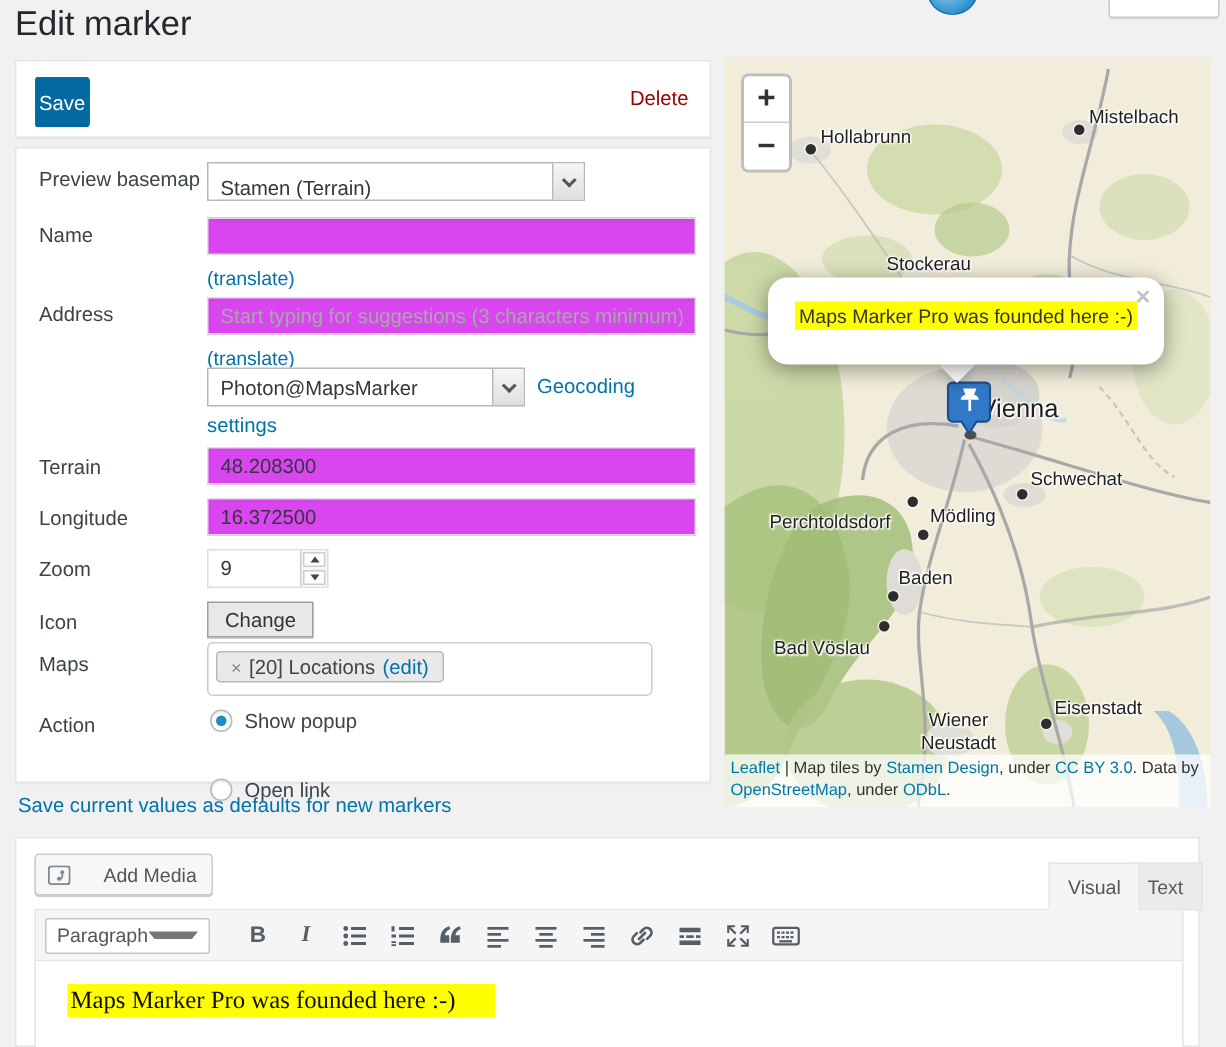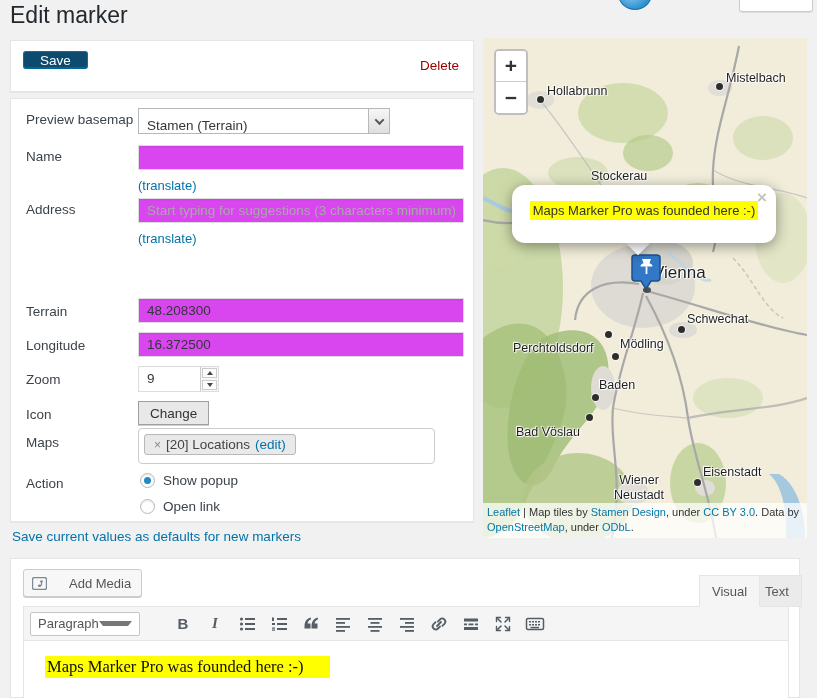--- a/index.html
+++ b/index.html
@@ -10,21 +10,21 @@
   
   .logo-partial { position:absolute; left:618px; top:-22px; width:34px; height:32px; border-radius:50%;
     background:radial-gradient(circle at 40% 40%, #7ec3e8 20%, #2e8fd0 70%); border:1px solid #1b6fa8; }
   .top-btn-partial { position:absolute; left:739px; top:-18px; width:74px; height:30px; background:#fff;
     border:1px solid #ccc; border-radius:3px; box-shadow:0 1px 0 #ddd; }
 
   h1.page-title { position:absolute; left:10px; top:1px; font-size:23px; font-weight:400; color:#23282d; line-height:29px; }
 
   .panel { position:absolute; background:#fff; border:1px solid #e5e5e5; box-shadow:0 1px 1px rgba(0,0,0,.04); }
   .save-panel { left:10px; top:40px; width:464px; height:52px; }
-  .btn-primary { position:absolute; left:12px; top:10px; height:18px; padding:0 16px; background:#0c4a6e;
+  .btn-primary { position:absolute; left:12px; top:10px; height:34px; padding:0 2px; background:#0369a1;
     border:1px solid #0073aa; border-bottom-color:#006799; border-radius:3px; color:#fff; font-size:13.5px;
     font-family:"Liberation Sans",sans-serif; box-shadow:inset 0 -1px 0 #006799; cursor:pointer; }
   .delete-link { position:absolute; right:14px; top:17px; color:#a00000; font-size:13.5px; text-decoration:none; cursor:pointer; }
 
   .form-panel { left:10px; top:98px; width:464px; height:424px; }
   .flabel { position:absolute; left:15px; font-size:13.5px; color:#3c434a; }
   .tinput { position:absolute; left:127px; width:326px; height:25px; border:1px solid #ddd; background:#d946ef;
     font-size:13.5px; color:#32373c; padding:0 8px; font-family:"Liberation Sans",sans-serif; box-shadow:inset 0 1px 2px rgba(0,0,0,.07); }
   .tinput::placeholder { color:#a8a8a8; opacity:1; }
   .sel { position:absolute; height:26px; background:#fff; border:1px solid #b4b9be; display:flex; align-items:center; cursor:pointer; }
@@ -85,21 +85,21 @@
   .editor-panel { left:10px; top:558px; width:790px; height:140px; }
   .add-media { position:absolute; left:12px; top:10px; height:28px; padding:0 10px 0 8px; display:flex; align-items:center; gap:22px;
     background:#f7f7f7; border:1px solid #ccc; border-radius:3px; font-size:13px; color:#555; cursor:pointer; box-shadow:0 1px 0 #ccc; }
   .ed-tab { position:absolute; top:16px; height:32px; padding:0 12px; font-size:13px; color:#595959; display:flex; align-items:center;
     border:1px solid #e5e5e5; cursor:pointer; }
   .ed-tab.visual { left:688px; background:#f5f5f5; border-bottom-color:#f5f5f5; color:#555; z-index:2; }
   .ed-tab.text { left:741px; background:#ebebeb; }
   .ed-container { position:absolute; left:12px; top:47px; width:766px; height:92px; border:1px solid #e5e5e5; }
   .ed-toolbar { height:34px; background:#f5f5f5; border-bottom:1px solid #e5e5e5; display:flex; align-items:center; padding:0 6px; gap:4px; }
   .para-sel { width:110px; height:24px; background:#fff; border:1px solid #c5c5c5; border-radius:2px; display:flex; align-items:center;
-    padding:0 7px; margin-right:25px; cursor:pointer; }
+    padding:0 7px; margin-right:14px; cursor:pointer; }
   .para-sel span { flex:1; font-size:13px; color:#555; }
   .para-arrow { width:0; height:0; border-left:4px solid transparent; border-right:4px solid transparent; border-top:5px solid #777; }
   .tbtn { width:28px; height:26px; display:flex; align-items:center; justify-content:center; border-radius:2px; cursor:pointer; color:#555d66; }
   .tbtn svg { display:block; }
   .tb-b { font-weight:700; font-size:15px; }
   .tb-i { font-style:italic; font-size:15px; font-family:"Liberation Serif",serif; font-weight:600; }
   .ed-content { height:58px; background:#fff; padding:16px 10px 0 21px; font-family:"Liberation Serif",serif; font-size:16.5px; color:#111; cursor:text; }
   .ed-content mark { padding:1px 26px 2px 2px; }
 </style>
 </head>
@@ -127,20 +127,28 @@
     </div>
 
     <div class="flabel" style="top:50px">Name</div>
     <input class="tinput" style="top: 46px;" value="">
     <a class="tlink" style="left:127px; top:79px">(translate)</a>
 
     <div class="flabel" style="top:103px">Address</div>
     <input class="tinput" style="top: 99px;" placeholder="Start typing for suggestions (3 characters minimum)">
     <a class="tlink" style="left:127px; top:132px">(translate)</a>
 
+    <div class="geo-wrap">
+      <span class="geo-sel">
+        <span class="sel-val">Photon@MapsMarker</span>
+        <span class="sel-arrow">
+            <span class="chev"></span>
+          </span>
+      </span><a class="geo-link">Geocoding settings</a>
+    </div>
 
     <div class="flabel" style="top:205px">Terrain</div>
     <input class="tinput" style="top: 199px;" value="48.208300">
 
     <div class="flabel" style="top:239px">Longitude</div>
     <input class="tinput" style="top: 233px;" value="16.372500">
 
     <div class="flabel" style="top:273px">Zoom</div>
     <div class="num-input" style="top:267px">
       <span class="num-val">9</span>
@@ -166,21 +174,21 @@
       </span>
     </div>
 
     <div class="flabel" style="top:377px">Action</div>
     <div class="radio-row" style="top:374px">
       <span class="radio checked">
           <span class="dot"></span>
         </span>
       <span>Show popup</span>
     </div>
-    <div class="radio-row" style="top:400px">
+    <div class="radio-row" style="top:420px">
       <span class="radio"></span>
       <span>Open link</span>
     </div>
   </div>
 
   <a class="defaults-link">Save current values as defaults for new markers</a>
 
   <div class="map">
     <svg class="tiles" width="324" height="500" viewBox="0 0 324 500">
       <rect width="324" height="500" fill="#f1edda"></rect>

